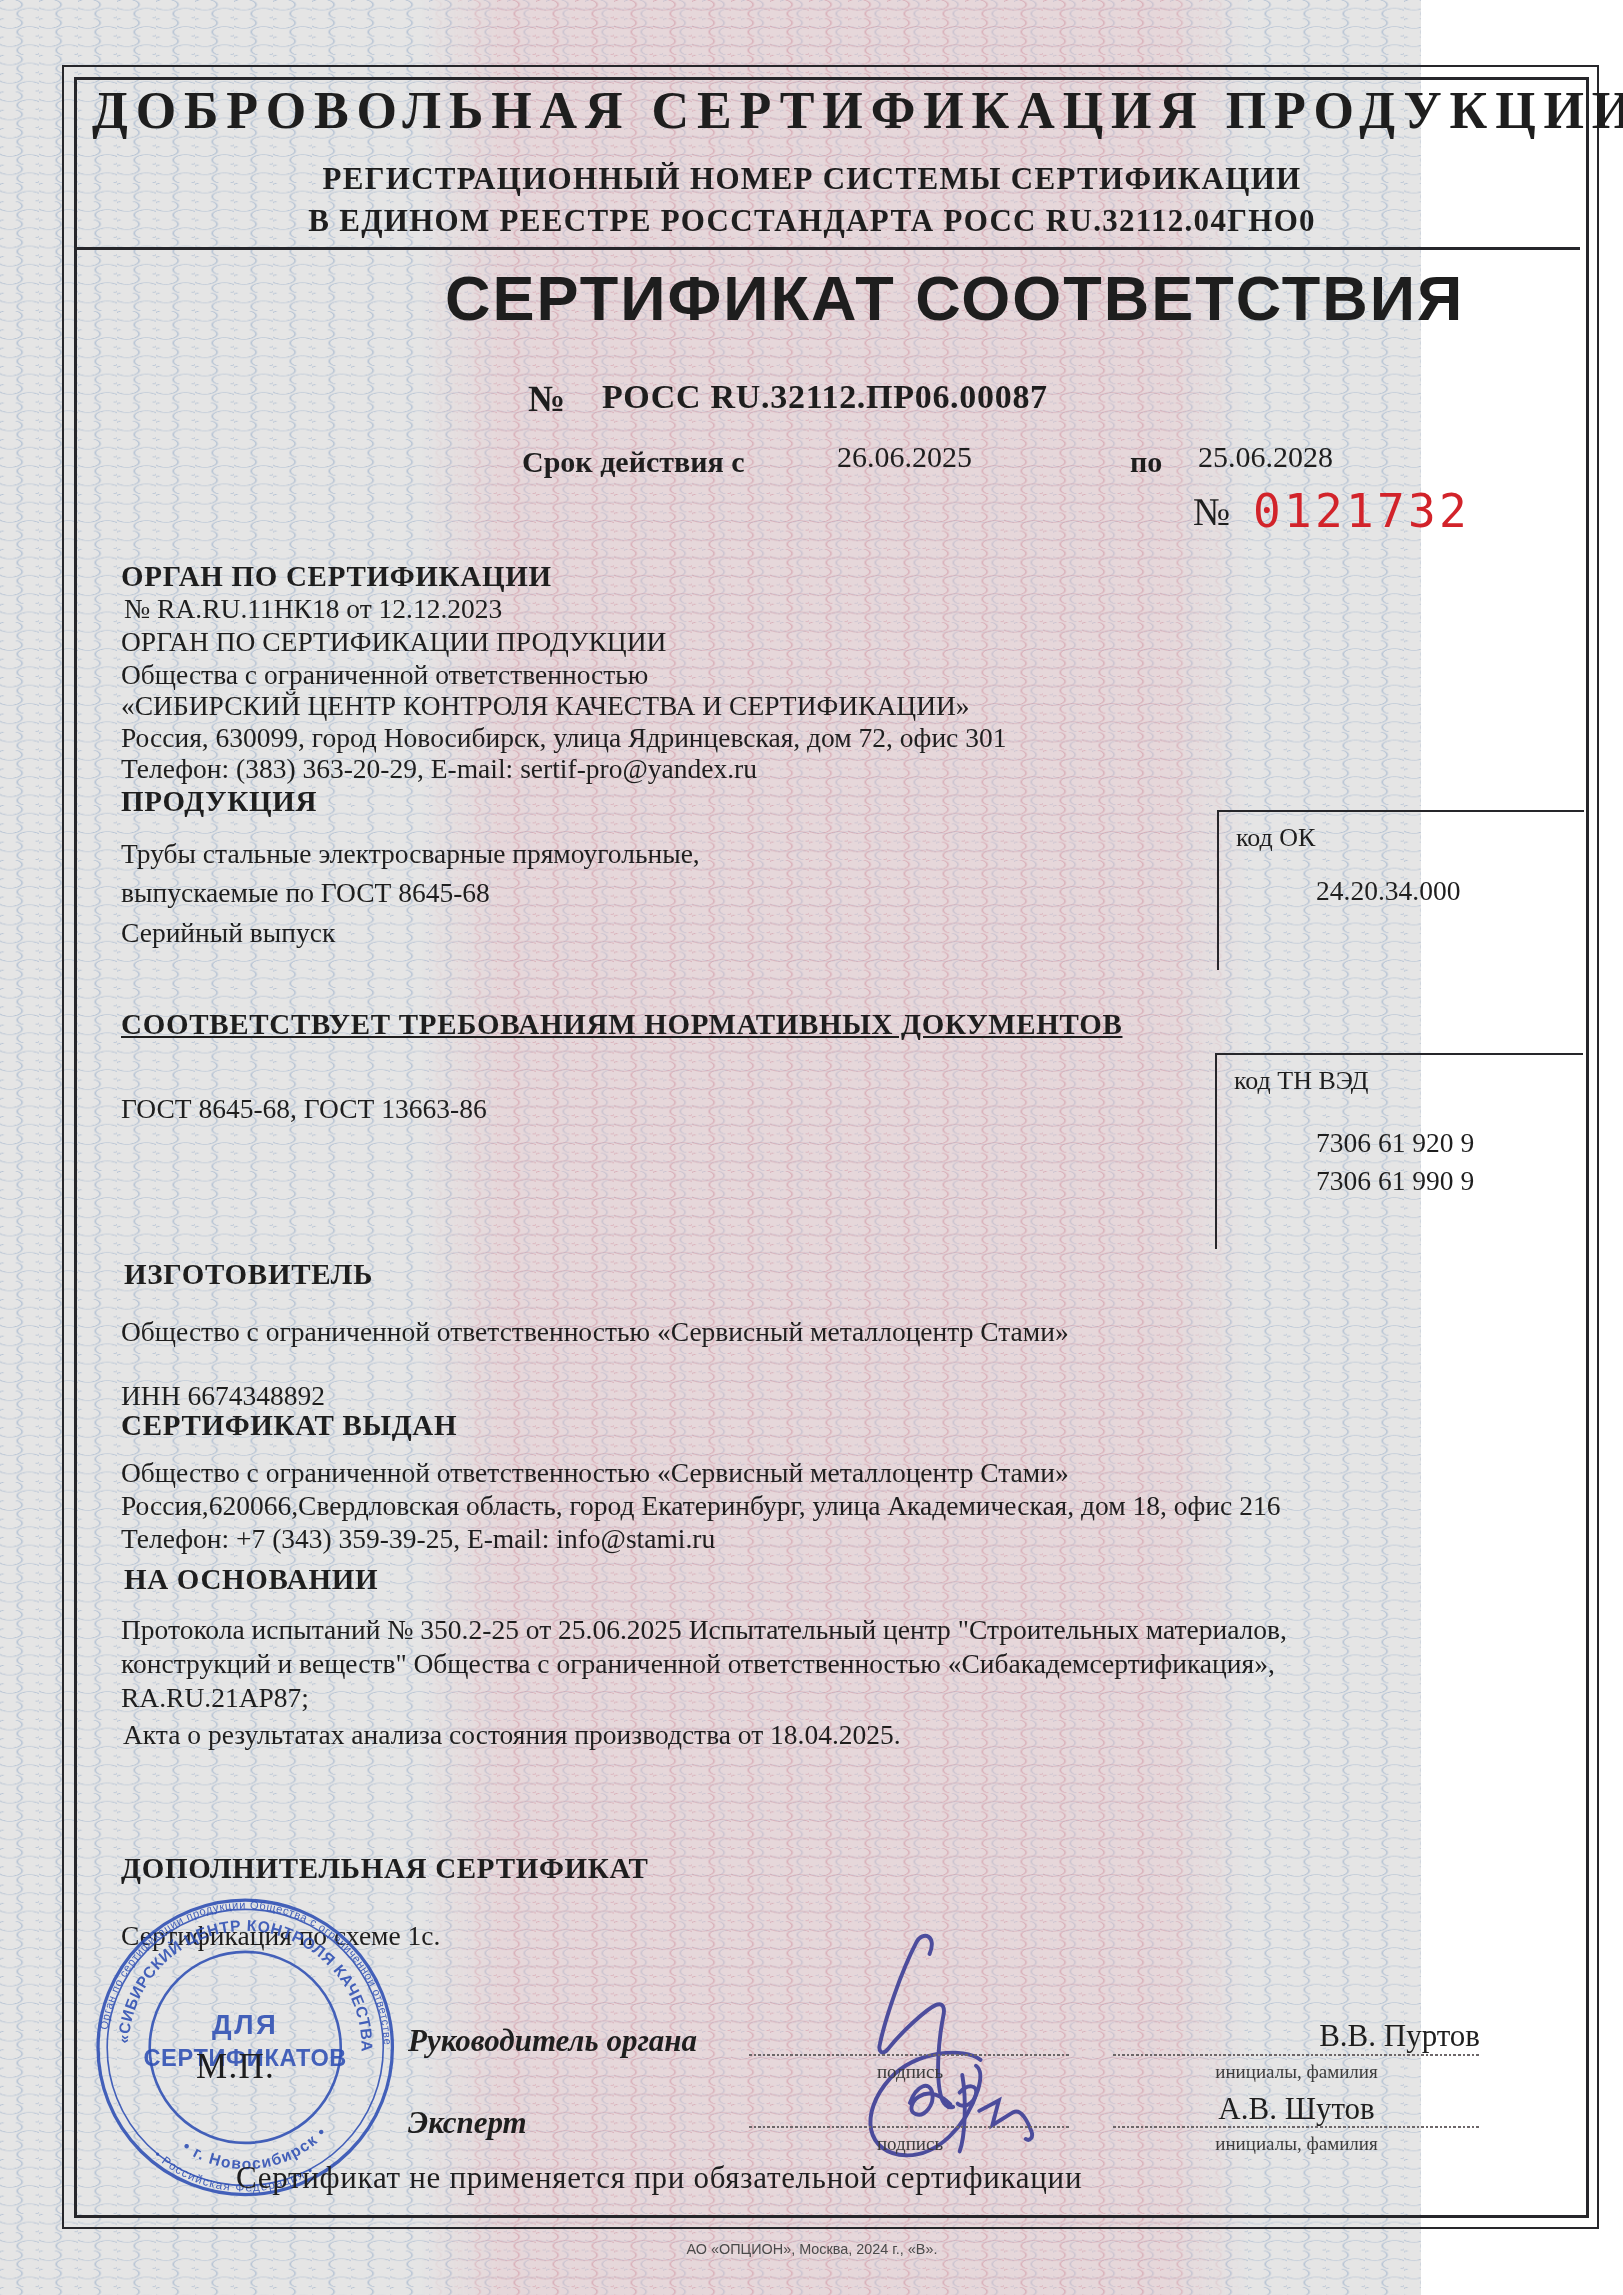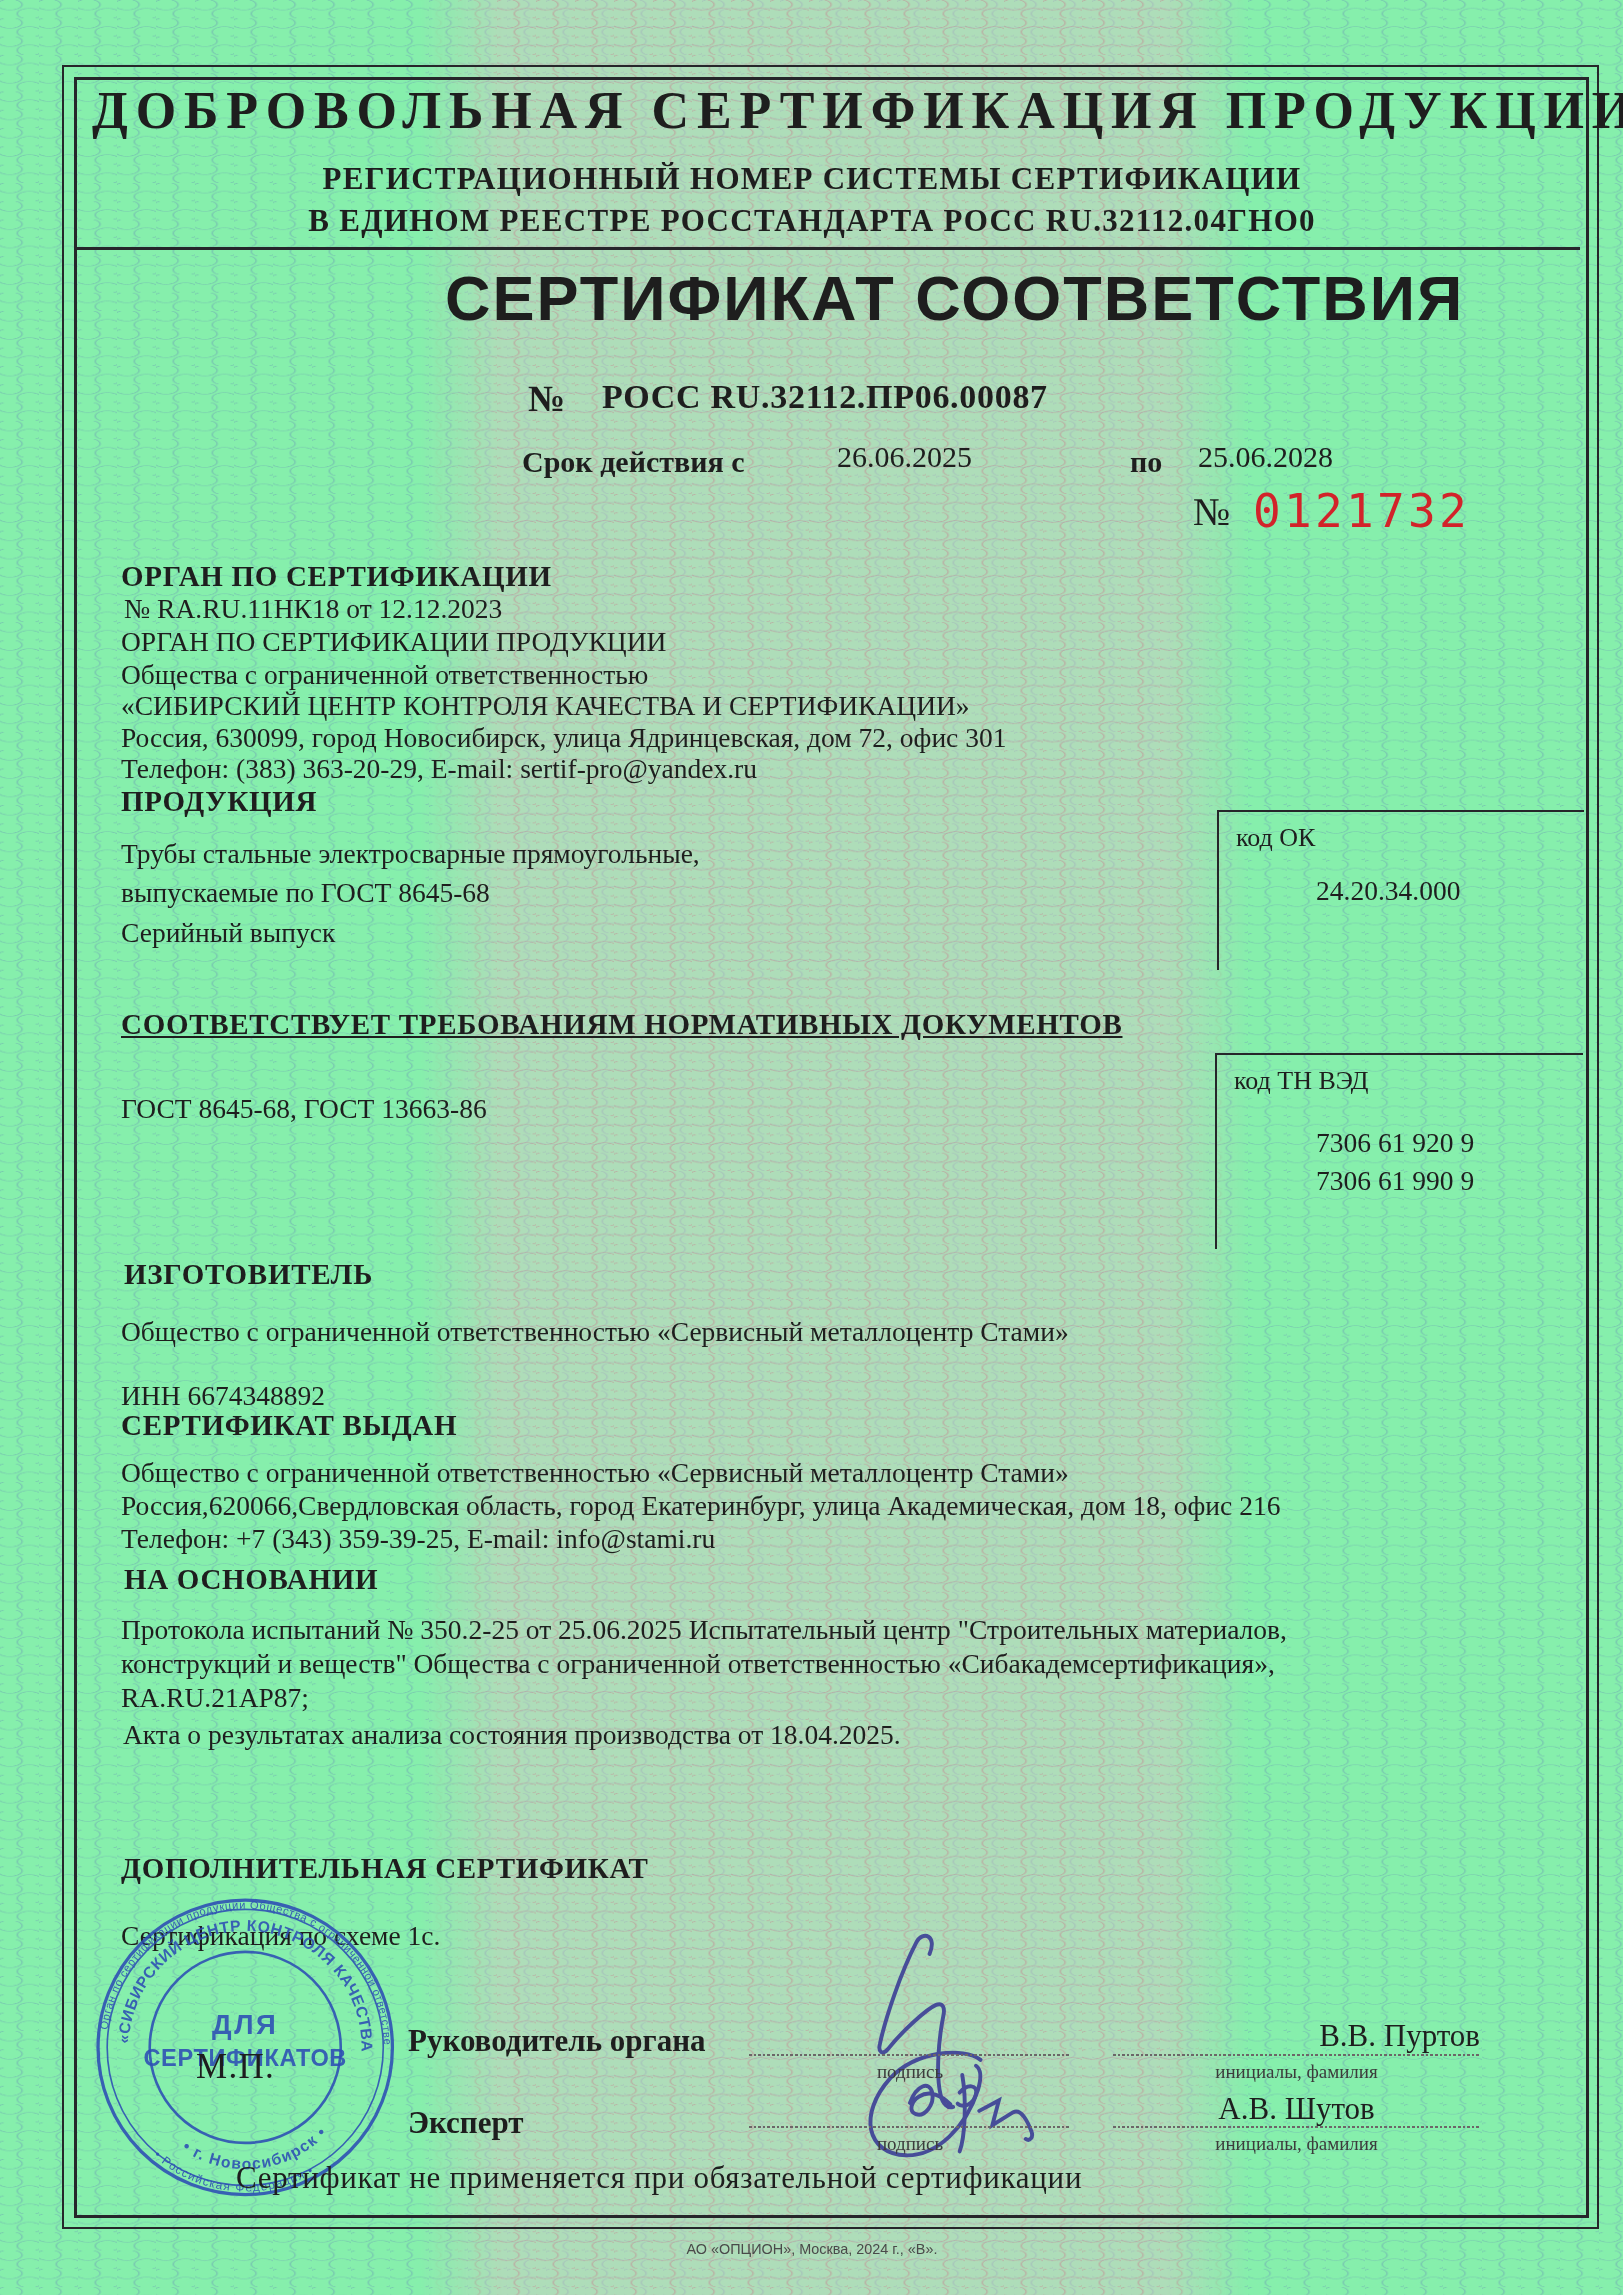--- a/index.html
+++ b/index.html
@@ -1,17 +1,17 @@
 <!DOCTYPE html>
 <html style="font-size:10.5px"><head>
 <meta charset="utf-8">
 <style>
   html,body{margin:0;padding:0;}
   body{width:1623px;height:2295px;overflow:hidden;}
-  .page{position:relative;width:1623px;height:2295px;background-color:#86efac;
+  .page{position:relative;width:1421px;height:2295px;background-color:#e5e5e5;
         font-family:"Liberation Serif",serif;color:#1e1e1e;}
   
   .page::before{content:"";position:absolute;inset:0;
     background-image:
       radial-gradient(ellipse 19.6px 8.5px at 9.8px 4.6px, rgba(0,0,0,0) 55%, rgba(100,136,182,.5) 61%, rgba(0,0,0,0) 72%),
       radial-gradient(ellipse 19.6px 8.5px at 29.5px 13.7px, rgba(0,0,0,0) 55%, rgba(100,136,182,.5) 61%, rgba(0,0,0,0) 72%);
     background-size:39px 18.3px;opacity:.7;}
   .pinkband{position:absolute;left:419px;top:0;width:831px;height:100%;
     background-color:rgba(231,195,203,.42);
     background-image:
@@ -35,21 +35,21 @@
   .valid-label{left:522px;top:445px;font-size:30px;font-weight:bold;}
   .valid-from{left:837px;top:440px;font-size:30px;}
   .valid-po{left:1130px;top:445px;font-size:30px;font-weight:bold;}
   .valid-to{left:1198px;top:440px;font-size:30px;}
   .blank-label{left:1193px;top:490px;font-size:39px;}
   .blank-no{left:1253px;top:486px;font-family:"DejaVu Sans Mono",monospace;font-size:46px;letter-spacing:3.3px;color:#d2232a;}
   .h-sec{font-size:29px;font-weight:bold;letter-spacing:0.7px;}
   .t-body{font-size:27.5px;}
   .codebox-line-v{position:absolute;width:2px;background:#26262a;}
   .codebox-line-h{position:absolute;height:2px;background:#26262a;}
-  .sig-role{font-size:31px;font-weight:bold;}
+  .sig-role{font-size:31px;font-weight:bold;font-style:italic;}
   .sig-name{font-size:31px;}
   .sig-small{font-size:19px;color:#3c3c3c;}
   .sig-line{position:absolute;height:2px;
     background:repeating-linear-gradient(90deg,#6c6668 0 2.6px,rgba(0,0,0,0) 2.6px 4.6px);}
   .mp{font-size:35px;letter-spacing:1.3px;}
   .bottom-note{left:236px;top:2161px;width:1283px;text-align:left;font-size:31px;letter-spacing:0.7px;}
   .imprint{left:92px;top:2241px;width:1440px;text-align:center;font-family:"Liberation Sans",sans-serif;
            font-size:14.4px;color:#4a4a4a;}
   svg text{font-family:"Liberation Sans",sans-serif;}
 </style>

